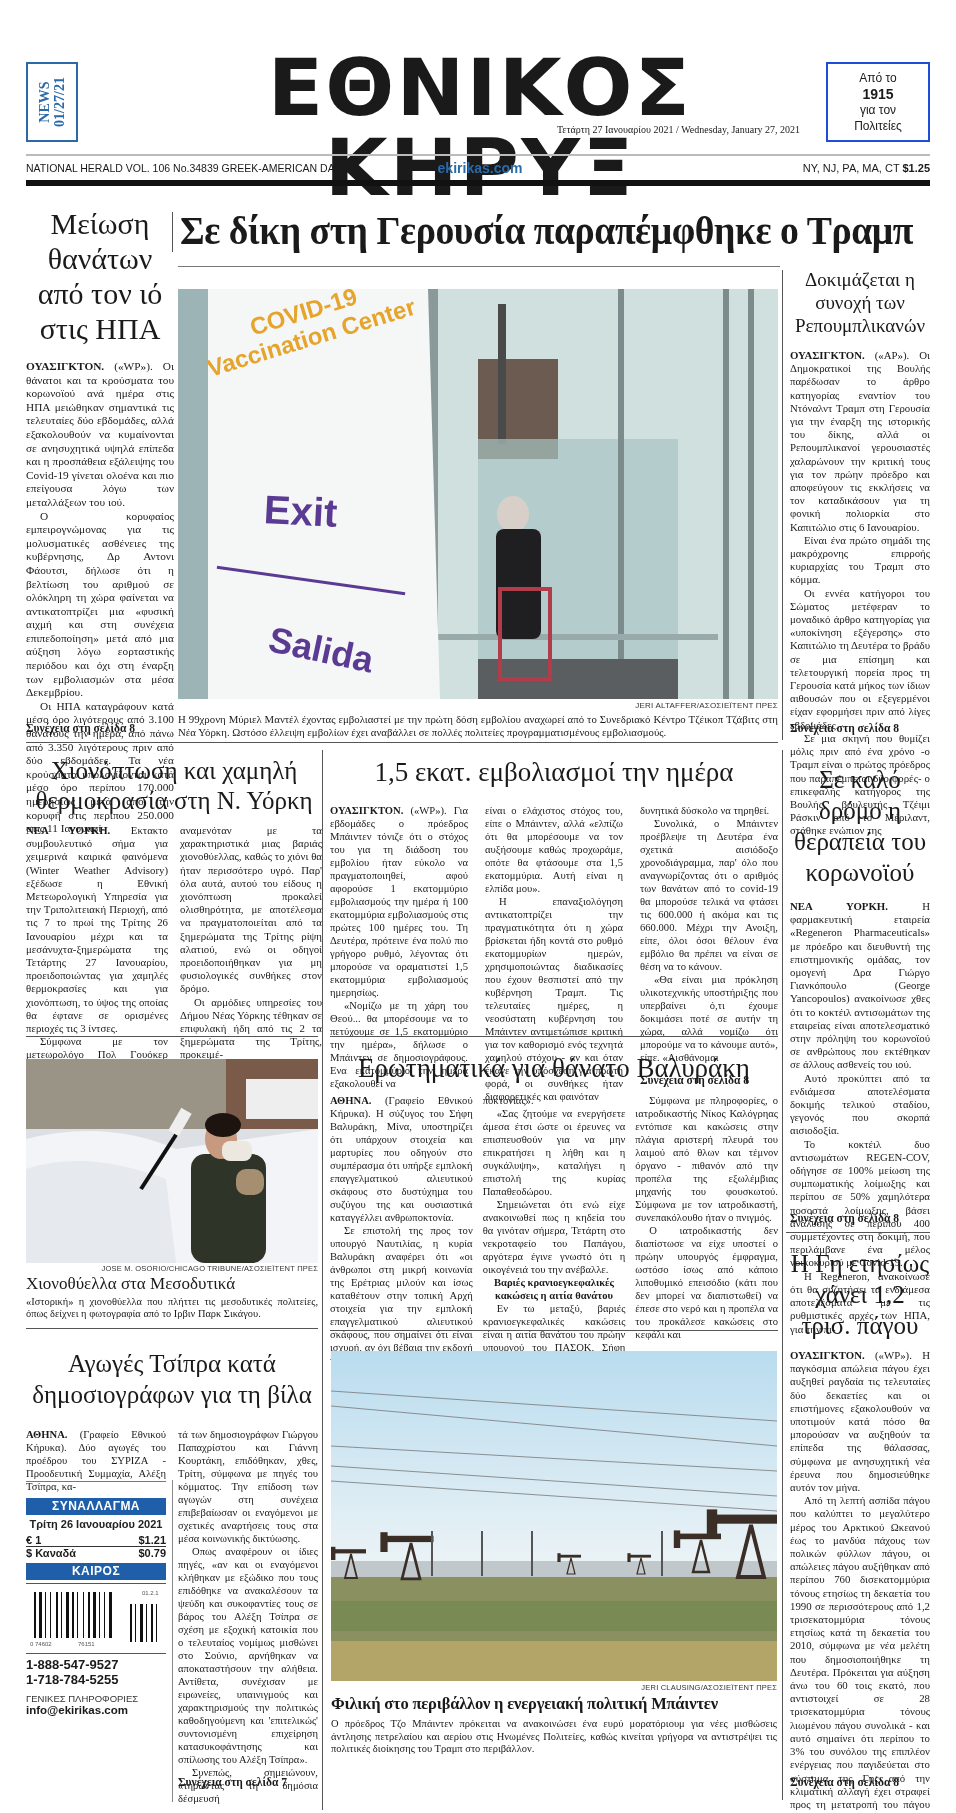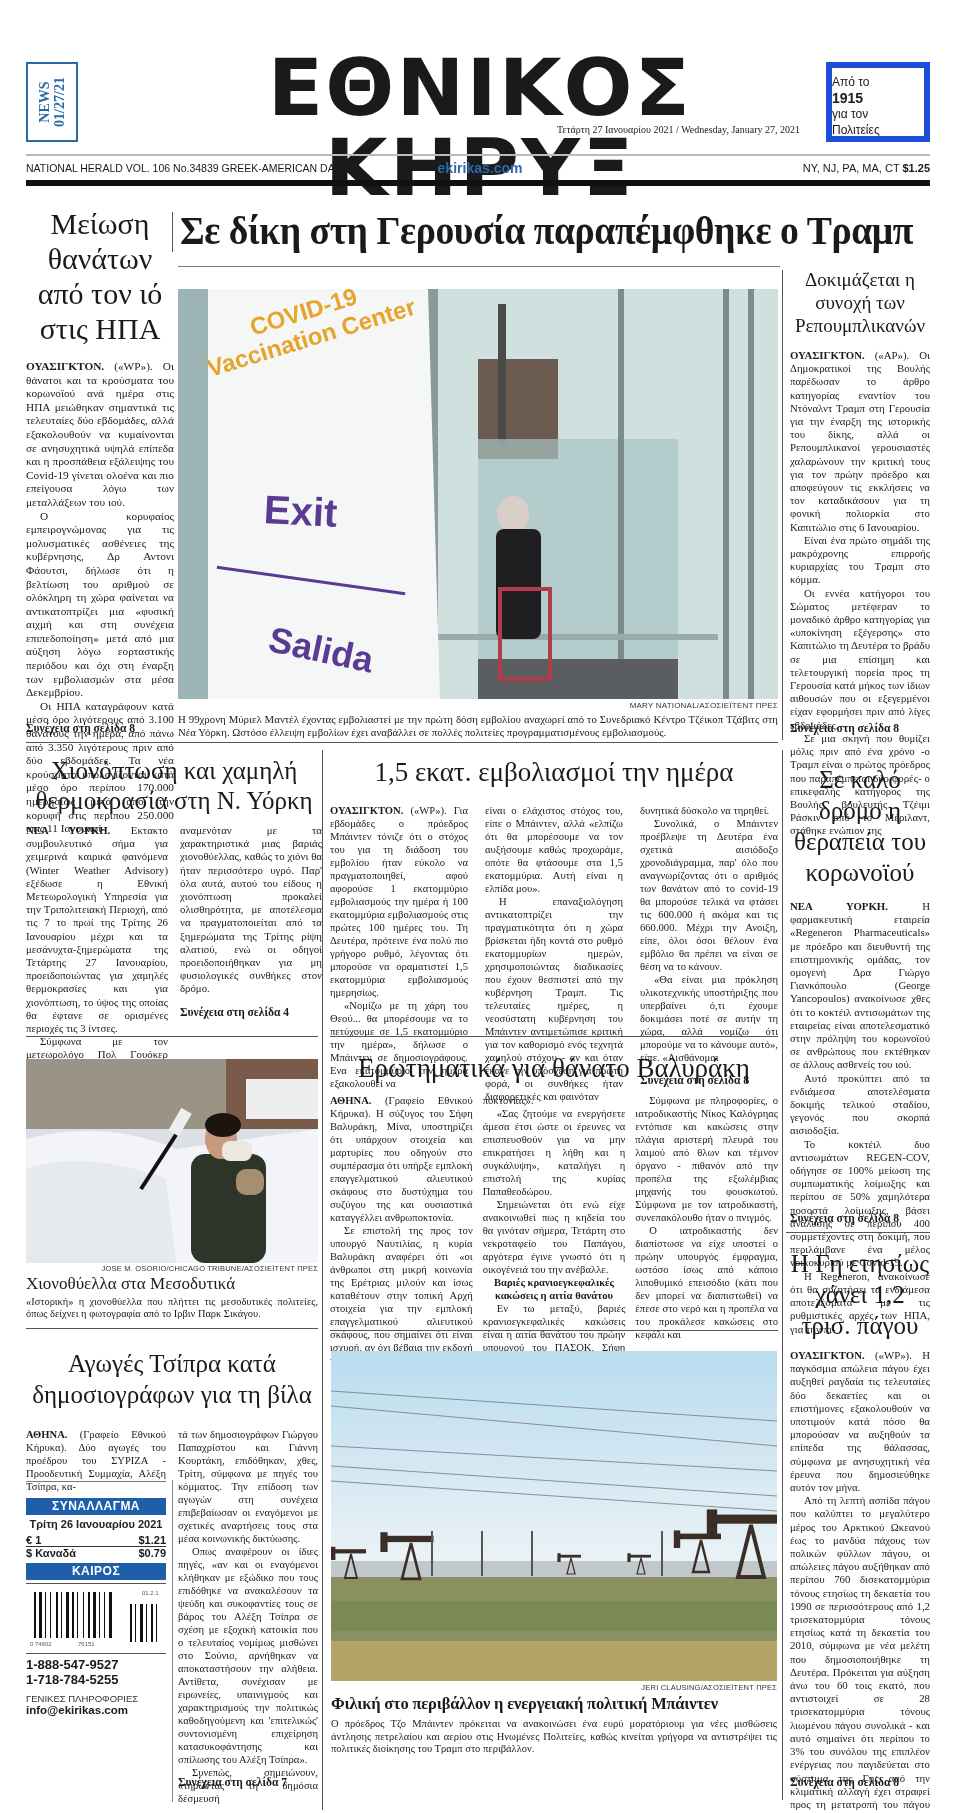--- a/index.html
+++ b/index.html
@@ -3,21 +3,21 @@
 <meta charset="utf-8">
 <style>
 *{box-sizing:border-box;margin:0;padding:0}
 html,body{width:956px;height:1813px;background:#fff;overflow:hidden}
 body{font-family:"Liberation Serif","DejaVu Serif",serif;color:#1a1a1a;position:relative}
 .abs{position:absolute}
 .sans{font-family:"Liberation Sans","DejaVu Sans",sans-serif}
 
 #news-box{left:26px;top:62px;width:52px;height:80px;border:2px solid #2a6aa8;display:flex;align-items:center;justify-content:center}
 #news-box .rot{transform:rotate(-90deg);white-space:nowrap;color:#2a6aa8;font-weight:bold;font-size:14px;line-height:15px;text-align:center}
-#since-box{left:826px;top:62px;width:104px;height:80px;border:6px solid #1d4ed8;text-align:left;font-size:12px;line-height:16px;padding-top:6px}
+#since-box{left:826px;top:62px;width:104px;height:80px;border:2px solid #1d4ed8;text-align:center;font-size:12px;line-height:16px;padding-top:6px}
 #since-box .yr{font-weight:bold;font-size:14px}
 #title{left:160px;top:48px;width:640px;text-align:center;font-family:"DejaVu Sans",sans-serif;font-weight:bold;font-size:78px;letter-spacing:2px;line-height:80px;transform:scaleX(1.04)}
 #dateline{left:160px;top:124px;width:640px;text-align:right;font-size:10px}
 #rule-thin{left:26px;top:154px;width:904px;height:2px;background:#bbb}
 #info-left{left:26px;top:162px;font-size:10.5px}
 #info-mid{left:400px;top:160px;width:160px;text-align:center;font-size:14px;font-weight:bold;color:#2a6aa8}
 #info-right{right:26px;top:162px;font-size:11px}
 #rule-thick{left:26px;top:180px;width:904px;height:6px;background:#111}
 
 .hl{text-align:center;line-height:1.12;color:#1a1a1a}
@@ -94,21 +94,21 @@
     <rect x="0" y="0" width="30" height="410" fill="#9cb4b6"></rect>
   </svg>
   <div class="abs sans" style="left:26px;top:40px;transform:rotate(-17deg);transform-origin:left;color:#e6a42c;font-weight:bold;font-size:24px;line-height:27px;text-align:center">
     <div>COVID-19</div>
     <div>Vaccination Center</div>
   </div>
   <div class="abs sans" style="left:86px;top:200px;color:#5b3a93;font-weight:bold;font-size:40px;transform:rotate(3deg)">Exit</div>
   <div class="abs" style="left:38px;top:290px;width:190px;height:3px;background:#5b3a93;transform:rotate(8deg)"></div>
   <div class="abs sans" style="left:90px;top:340px;color:#5b3a93;font-weight:bold;font-size:36px;transform:rotate(12deg)">Salida</div>
 </div>
-<div class="abs credit" style="left:178px;top:701px;width:600px">MARY NATIONAL/ΑΣΟΣΙΕΪΤΕΝΤ ΠΡΕΣ</div>
+<div class="abs credit" style="left:178px;top:701px;width:600px">JERI ALTAFFER/ΑΣΟΣΙΕΪΤΕΝΤ ΠΡΕΣ</div>
 <div class="abs cap" style="left:178px;top:713px;width:600px;font-size:10.8px">Η 99χρονη Μύριελ Μαντέλ έχοντας εμβολιαστεί με την πρώτη δόση εμβολίου αναχωρεί από το Συνεδριακό Κέντρο Τζέικοπ Τζάβιτς στη Νέα Υόρκη.  Ωστόσο έλλειψη εμβολίων έχει αναβάλλει σε πολλές πολιτείες προγραμματισμένους εμβολιασμούς.</div>
 
 <div class="abs vrule" style="left:782px;top:270px;height:470px"></div>
 
 <div class="abs" style="left:790px;top:268px;width:140px">
   <div class="hl" style="font-size:19px;line-height:23px">Δοκιμάζεται η συνοχή των Ρεπουμπλικανών</div>
   <div class="body" style="margin-top:12px;font-size:10.8px;line-height:13.2px">
     <p class="first"><span class="lead">ΟΥΑΣΙΓΚΤΟΝ.</span> <span>(«AP»). Οι Δημοκρατικοί της Βουλής παρέδωσαν το άρθρο κατηγορίας εναντίον του Ντόναλντ Τραμπ στη Γερουσία για την έναρξη της ιστορικής του δίκης, αλλά οι Ρεπουμπλικανοί γερουσιαστές χαλαρώνουν την κριτική τους για τον πρώην πρόεδρο και αποφεύγουν τις εκκλήσεις να τον καταδικάσουν για τη φονική πολιορκία στο Καπιτώλιο στις 6 Ιανουαρίου.</span></p>
     <p>Είναι ένα πρώτο σημάδι της μακρόχρονης επιρροής κυριαρχίας του Τραμπ στο κόμμα.</p>
     <p>Οι εννέα κατήγοροι του Σώματος μετέφεραν το μοναδικό άρθρο κατηγορίας για «υποκίνηση εξέγερσης» στο Καπιτώλιο τη Δευτέρα το βράδυ σε μια επίσημη και τελετουργική πορεία προς τη Γερουσία κατά μήκος των ίδιων αιθουσών που οι εξεγερμένοι είχαν εφορμήσει πριν από λίγες εβδομάδες.</p>
@@ -121,20 +121,21 @@
 
 <div class="abs" style="left:26px;top:756px;width:296px">
   <div class="hl" style="font-size:25px;line-height:30px">Χιονόπτωση και χαμηλή θερμοκρασία στη Ν. Υόρκη</div>
   <div class="cols body" style="margin-top:8px;font-size:10.8px;line-height:13.2px">
     <div>
       <p class="first"><span class="lead">ΝΕΑ ΥΟΡΚΗ.</span> <span>Εκτακτο συμβουλευτικό σήμα για χειμερινά καιρικά φαινόμενα (Winter Weather Advisory) εξέδωσε η Εθνική Μετεωρολογική Υπηρεσία για την Τριπολιτειακή Περιοχή, από τις 7 το πρωί της Τρίτης 26 Ιανουαρίου μέχρι και τα μεσάνυχτα-ξημερώματα της Τετάρτης 27 Ιανουαρίου, προειδοποιώντας για χαμηλές θερμοκρασίες και για χιονόπτωση, το ύψος της οποίας θα έφτανε σε ορισμένες περιοχές τις 3 ίντσες.</span></p>
       <p>Σύμφωνα με τον μετεωρολόγο Πολ Γουόκερ (Paul Walker) από την υπηρεσία AccuWeather, η χιονόπτωση της Τρίτης δεν</p>
     </div>
     <div>
       <p class="first">αναμενόταν με τα χαρακτηριστικά μιας βαριάς χιονοθύελλας, καθώς το χιόνι θα ήταν περισσότερο υγρό. Παρ' όλα αυτά, αυτού του είδους η χιονόπτωση προκαλεί ολισθηρότητα, με αποτέλεσμα να πραγματοποιείται από τα ξημερώματα της Τρίτης ρίψη αλατιού, ενώ οι οδηγοί προειδοποιήθηκαν για μη φυσιολογικές συνθήκες στον δρόμο.</p>
+      <p>Οι αρμόδιες υπηρεσίες του Δήμου Νέας Υόρκης τέθηκαν σε επιφυλακή ήδη από τις 2 τα ξημερώματα της Τρίτης, προκειμέ-</p>
       <p class="first cont" style="margin-top:10px">Συνέχεια στη σελίδα 4</p>
     </div>
   </div>
 </div>
 <div class="abs hrule" style="left:26px;top:1036px;width:292px"></div>
 <div class="abs vrule" style="left:322px;top:750px;height:1060px"></div>
 
 <div class="abs" style="left:330px;top:756px;width:448px">
   <div class="hl" style="font-size:27px;line-height:32px">1,5 εκατ. εμβολιασμοί την ημέρα</div>
   <div class="cols body" style="margin-top:16px;gap:17px;font-size:10.6px;line-height:13px">

